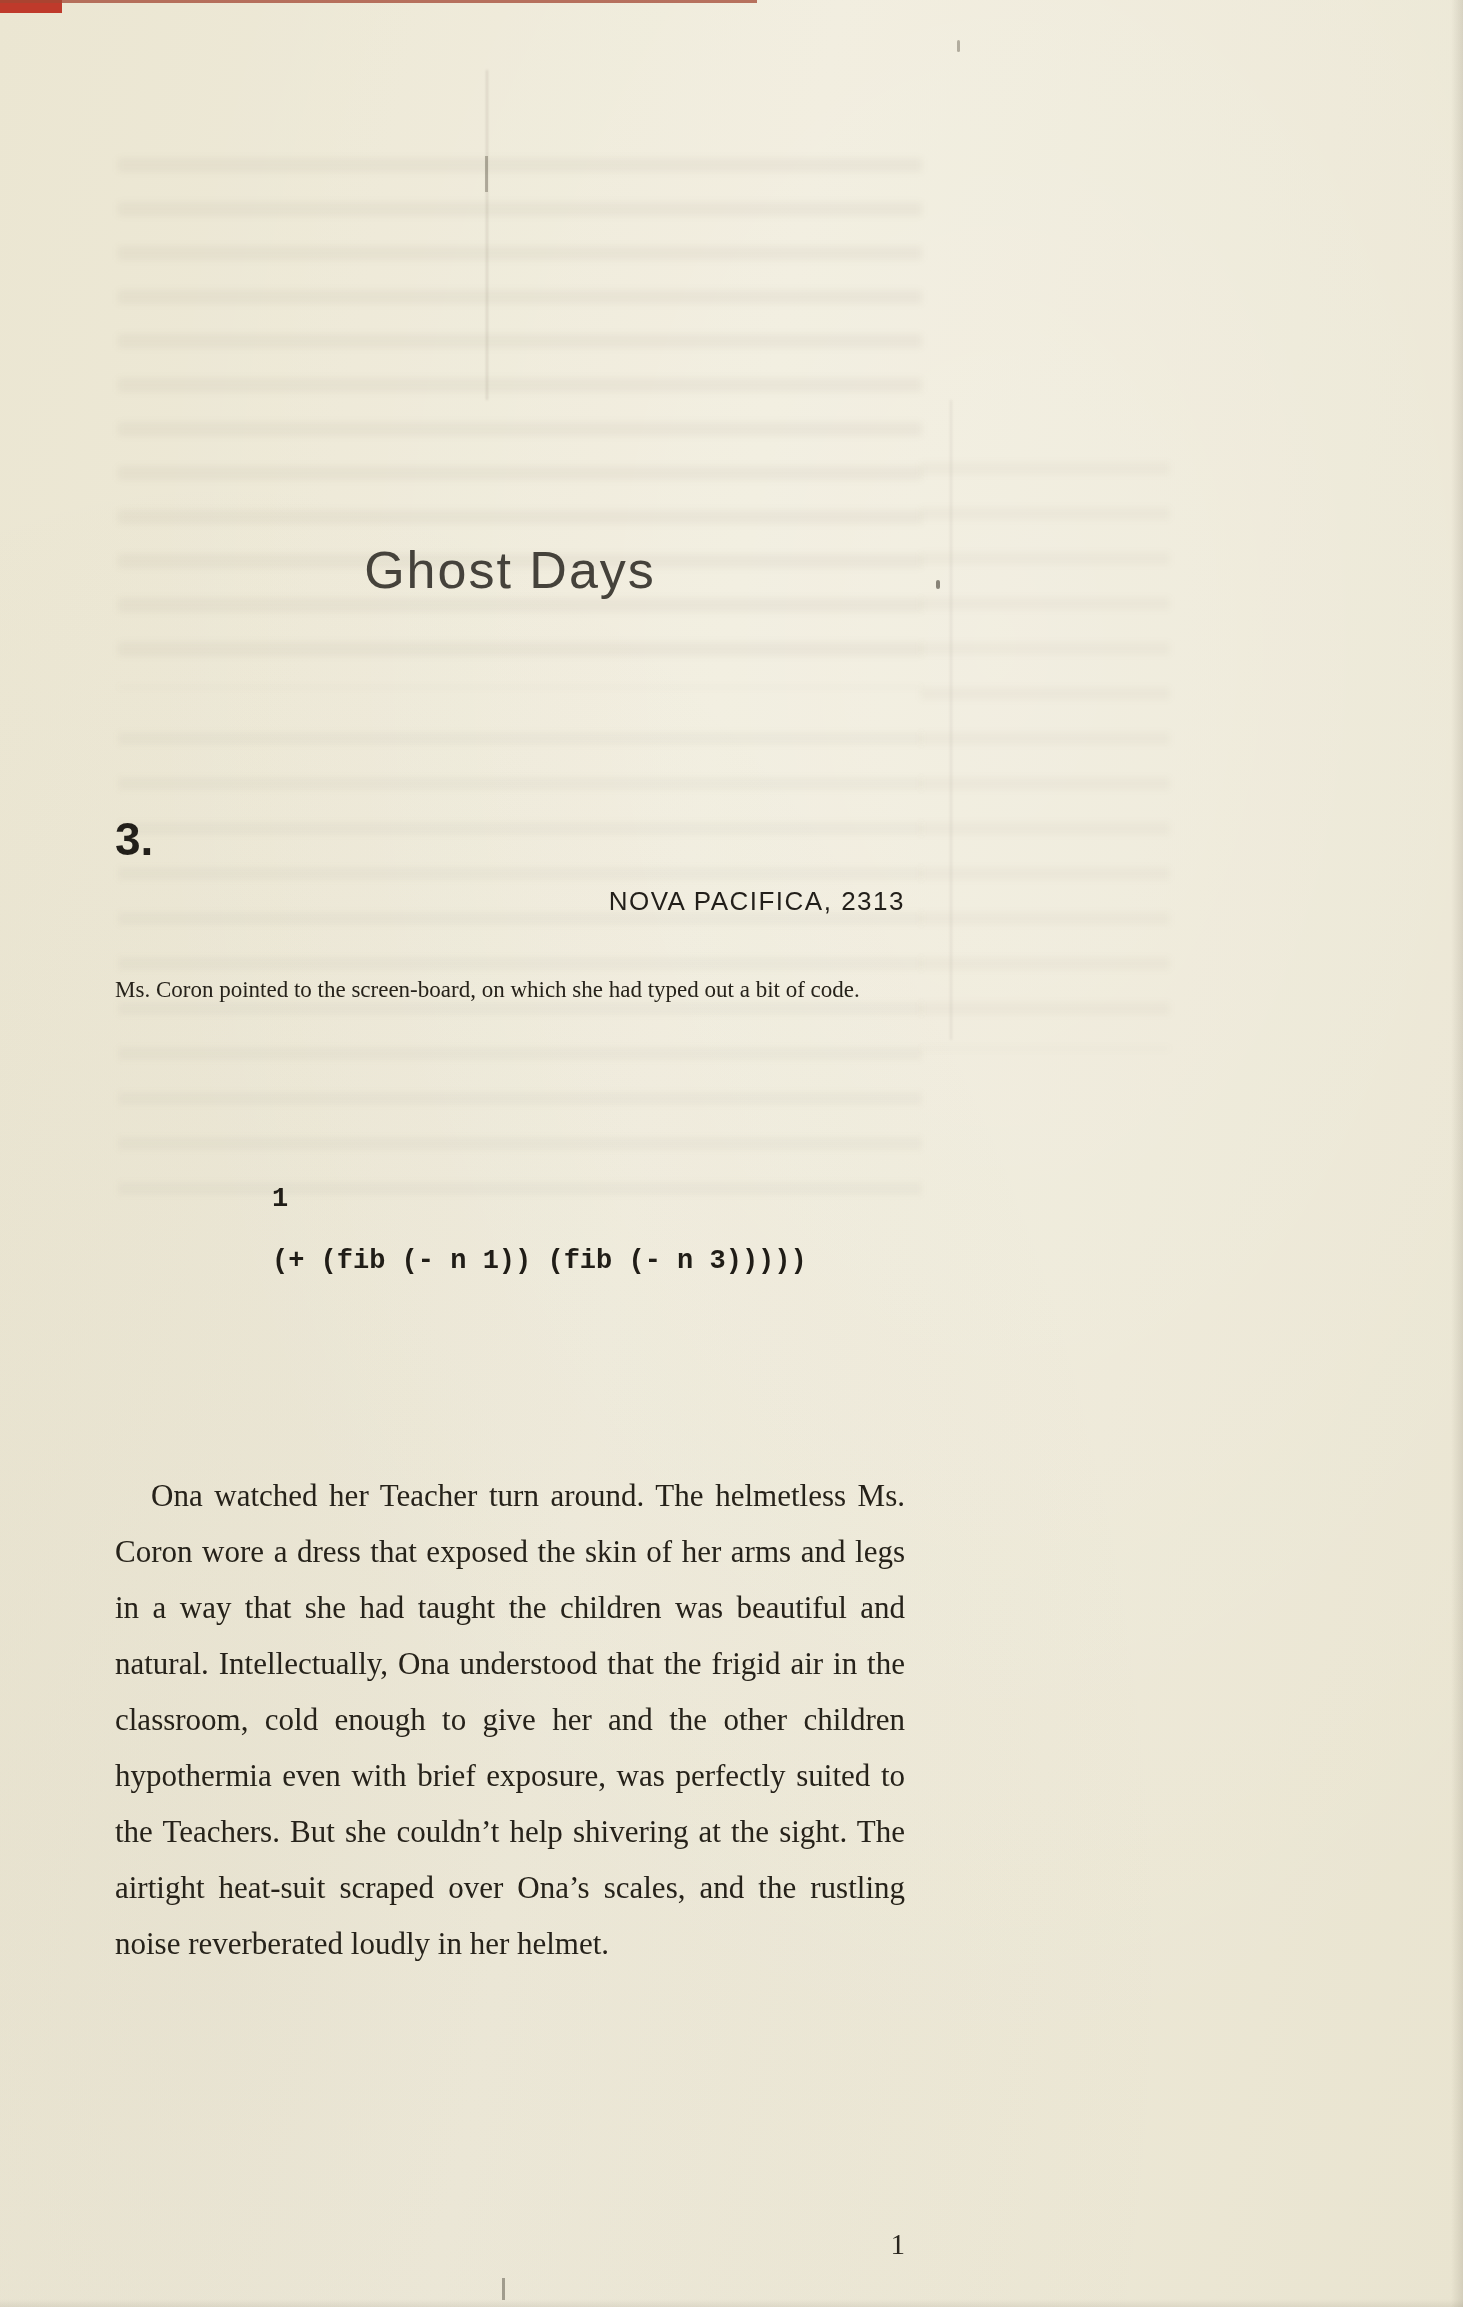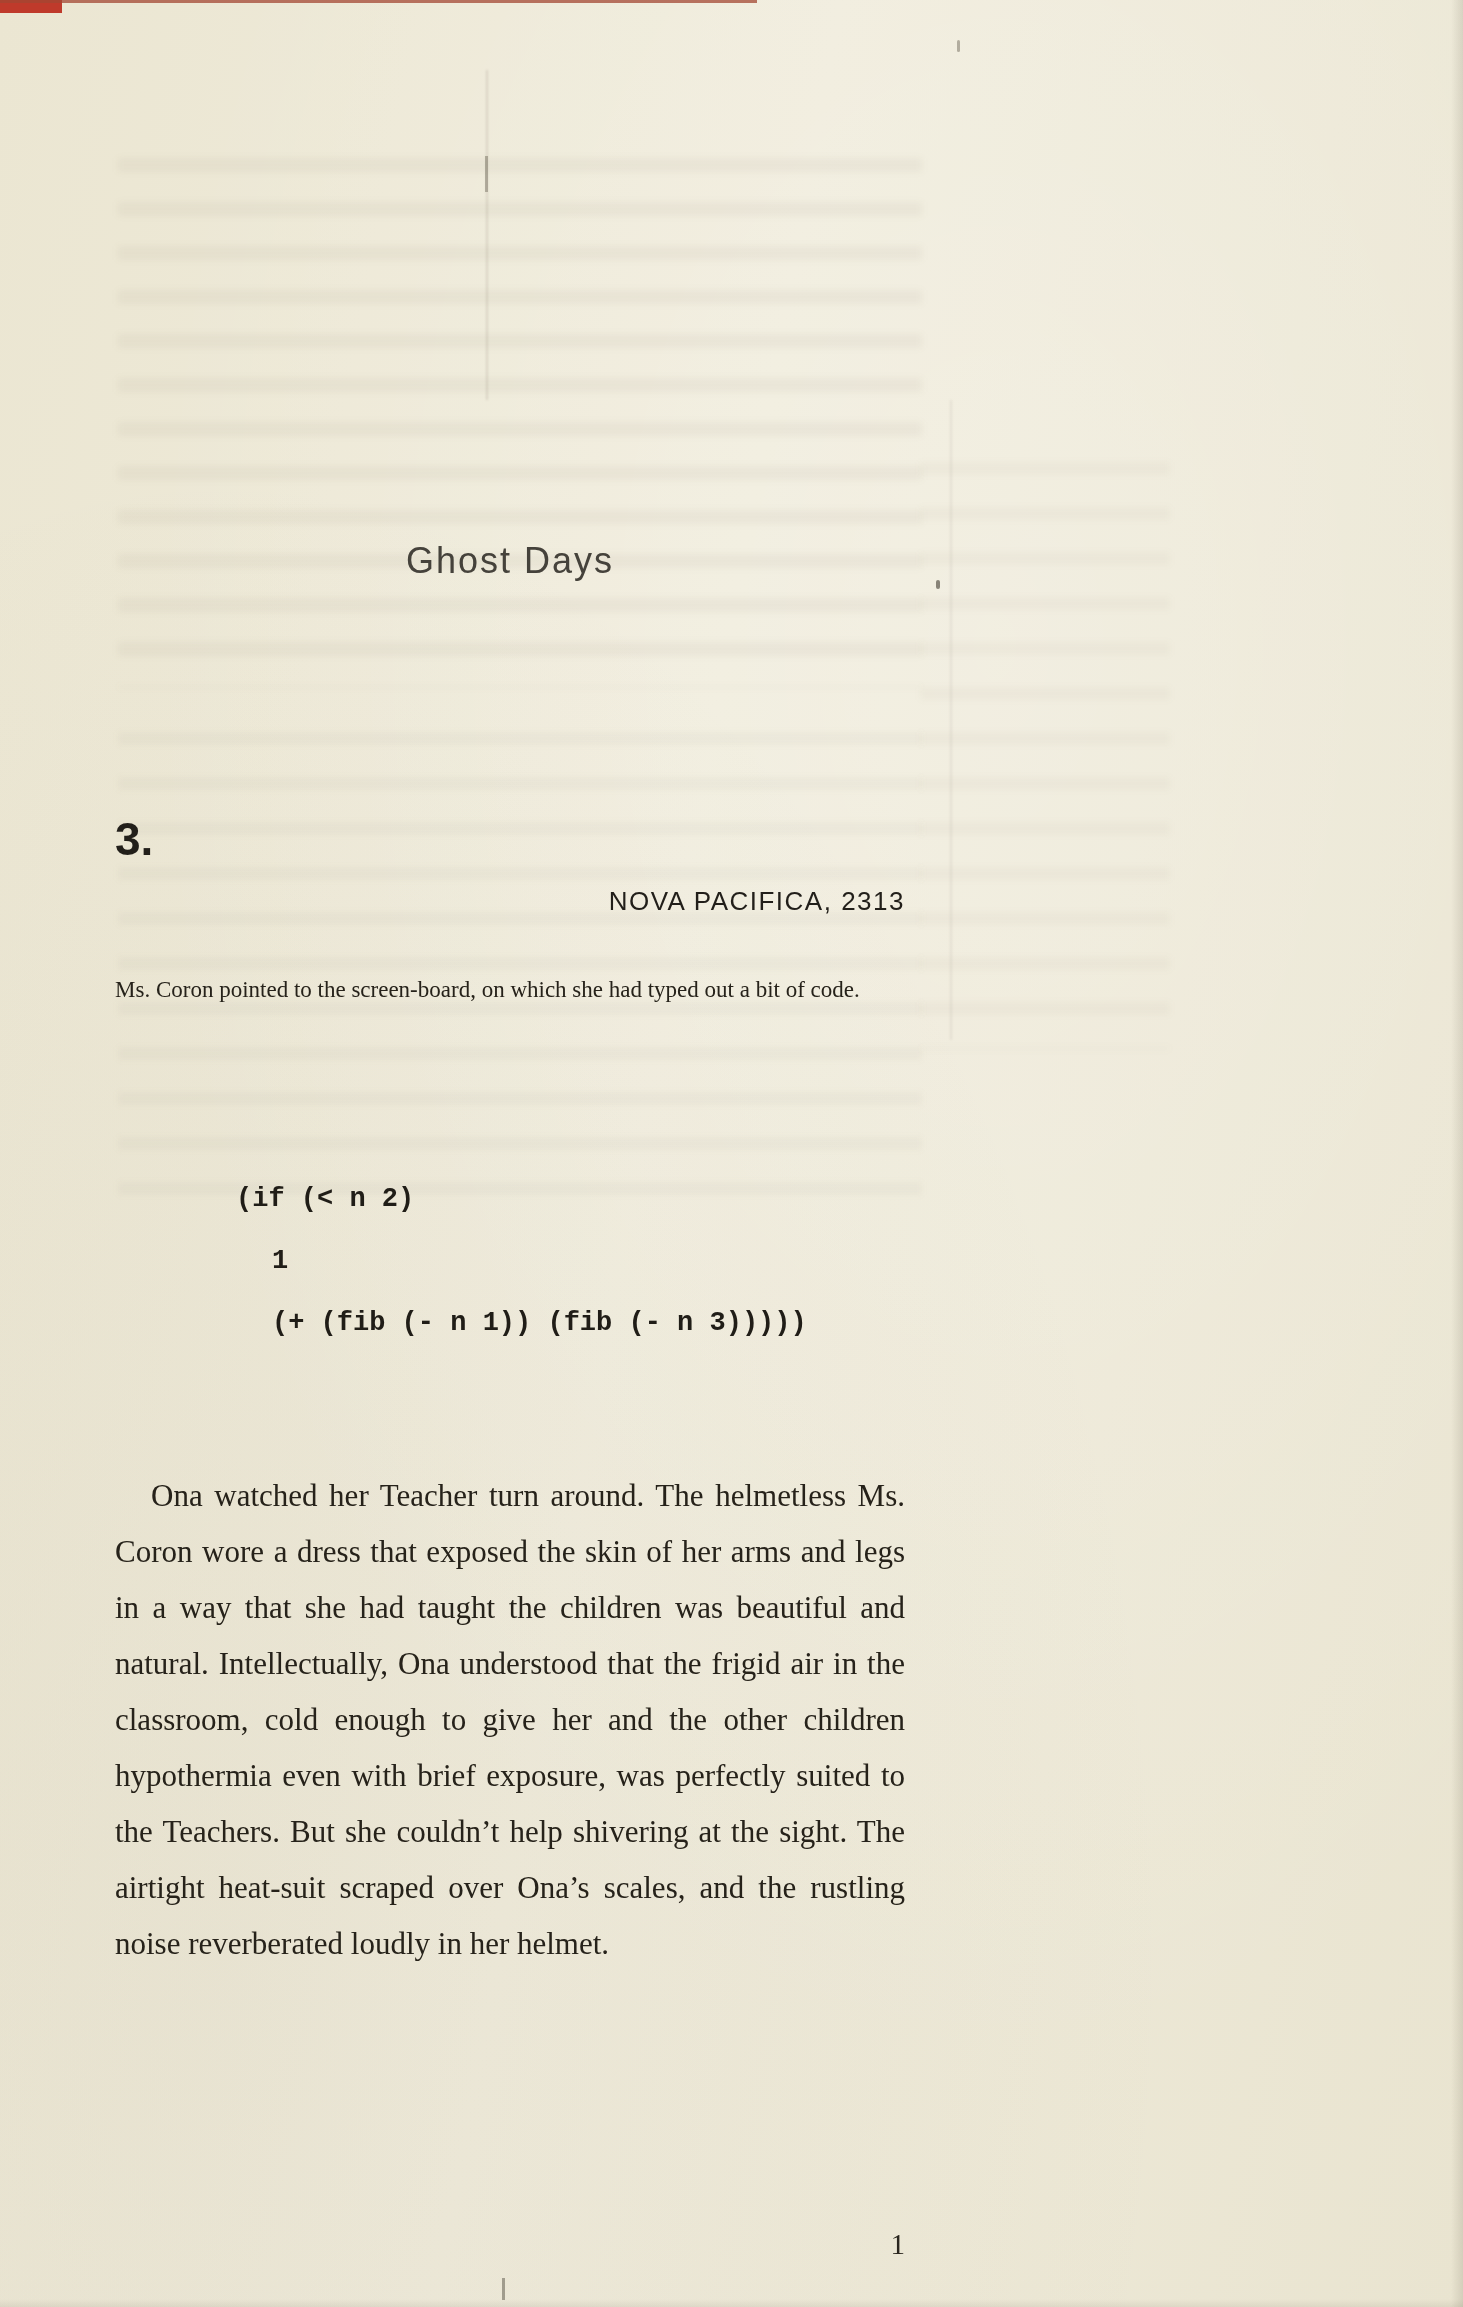--- a/index.html
+++ b/index.html
@@ -54,21 +54,21 @@
   .ghost-c { position: absolute; top: 430px; left: 920px; width: 250px; height: 620px;
     background: repeating-linear-gradient(180deg, transparent 0 32px, rgba(110,98,75,.035) 32px 45px);
     filter: blur(3px); }
 
   
   .title {
     position: absolute; top: 540px; left: 115px; width: 790px;
     text-align: center;
     font-family: "Liberation Sans", sans-serif;
     font-weight: 400;
-    font-size: 36px;
+    font-size: 52px;
     letter-spacing: 2px;
     color: #45423b;
   }
   .chapter-number {
     position: absolute; top: 812px; left: 115px;
     font-family: "Liberation Sans", sans-serif;
     font-weight: 700;
     font-size: 46px;
     color: #221f1a;
   }
@@ -134,21 +134,21 @@
   <div class="edge-bottom"></div>
 
   <div class="title">Ghost Days</div>
 
   <div class="chapter-number">3.</div>
 
   <div class="chapter-location">NOVA PACIFICA, 2313</div>
 
   <div class="intro">Ms. Coron pointed to the screen-board, on which she had typed out a bit of code.</div>
 
-  <div class="code"><div style="padding-left: 36px;">(if (&lt; n 2)</div><div style="padding-left: 72px;">1</div><div style="padding-left: 72px;">(+ (fib (- n 1)) (fib (- n 3)))))</div></div>
+  <div class="code"><div style="padding-left: 72px;">1</div><div style="padding-left: 72px;">(+ (fib (- n 1)) (fib (- n 3)))))</div></div>
 
   <div class="paras">
       <p class="indent"><span>Ona watched her Teacher turn around. The helmetless Ms. Coron wore a dress that exposed the skin of her arms and legs in a way that she had taught the children was </span><span class="italic">beautiful</span><span> and </span><span class="italic">natural</span><span>. Intellectually, Ona understood that the frigid air in the classroom, cold enough to give her and the other children hypothermia even with brief exposure, was perfectly suited to the Teachers. But she couldn’t help shivering at the sight. The airtight heat-suit scraped over Ona’s scales, and the rustling noise reverberated loudly in her helmet.</span></p>
     </div>
 
   <div class="page-number">1</div>
 
 </div>
 
 </body></html>

